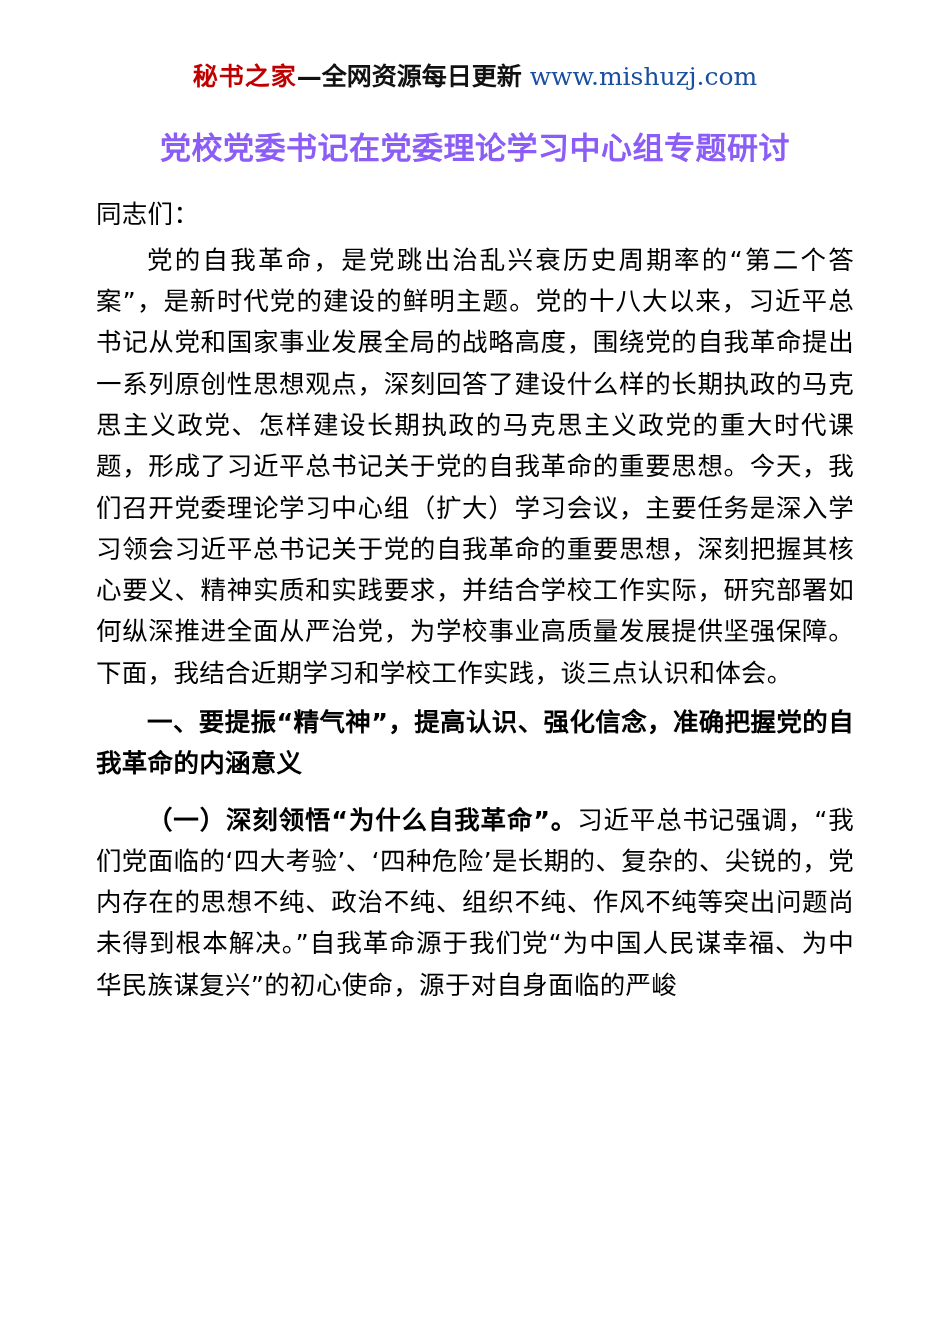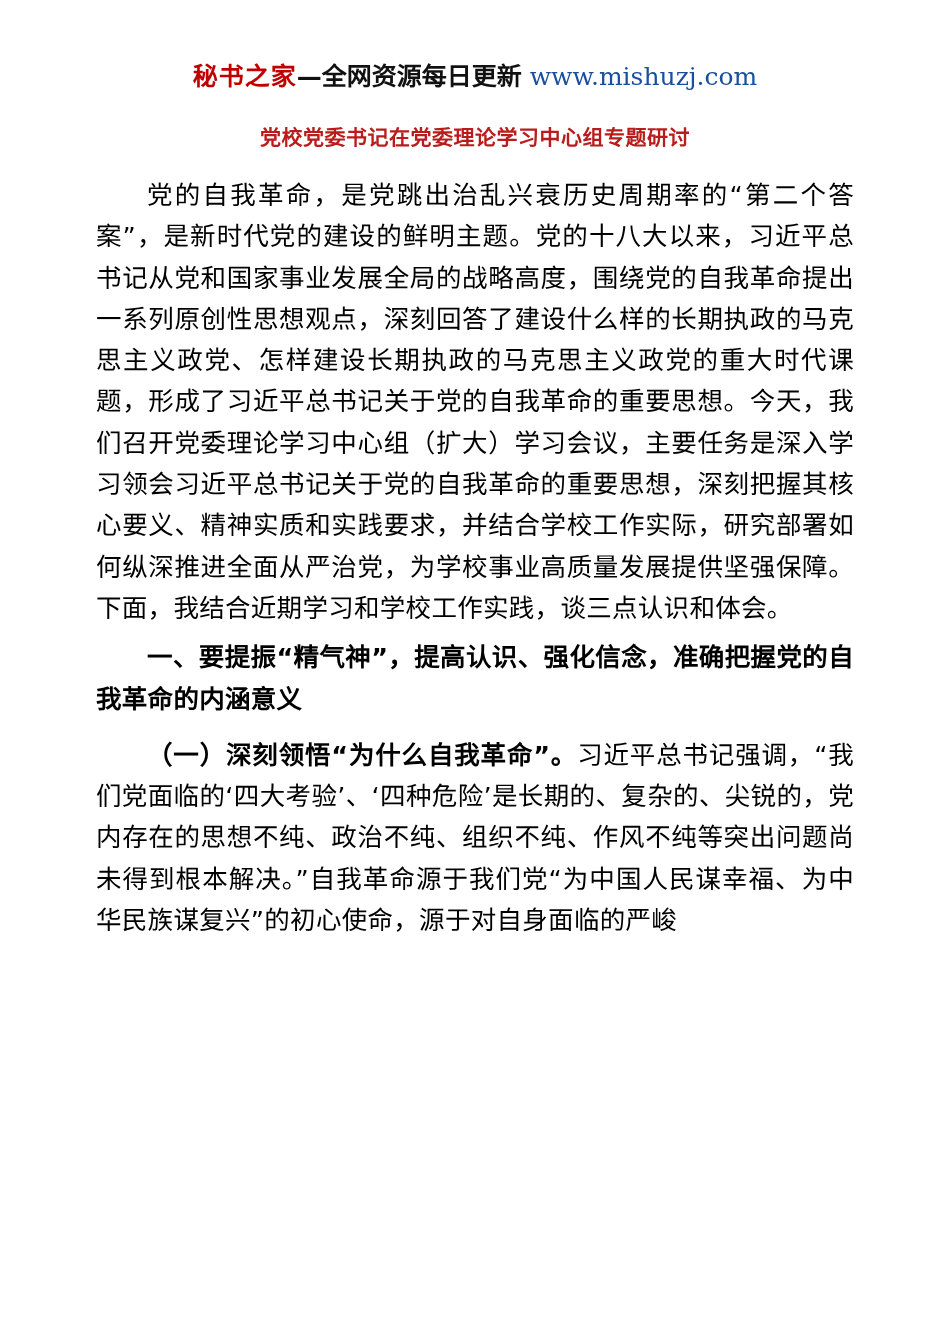--- a/index.html
+++ b/index.html
@@ -37,26 +37,26 @@
     color: #111111;
     font-weight: 700;
   }
   .watermark .url {
     color: #1a4fa0;
     font-weight: 400;
     font-family: "DejaVu Serif", "Liberation Serif", serif;
   }
   .doc-title {
     text-align: center;
-    font-size: 21px;
+    font-size: 31px;
     font-weight: 700;
     line-height: 1.95;
     letter-spacing: 0.5px;
     margin: 4px 0 16px 0;
-    color: #b91c1c;
+    color: #8b5cf6;
   }
   p.body {
     font-size: 25.5px;
     line-height: 1.62;
     letter-spacing: 0.3px;
     margin: 0 0 4px 0;
     text-align: justify;
     text-justify: inter-ideograph;
   }
   p.indent {
@@ -85,20 +85,21 @@
 <div class="page">
 
   <div class="watermark">
     <span class="brand">秘书之家</span><span class="tagline">—全网资源每日更新</span> <span class="url">www.mishuzj.com</span>
   </div>
 
   <div class="doc-title">
     <div>党校党委书记在党委理论学习中心组专题研讨</div>
   </div>
 
+  <p class="body salutation">同志们：</p>
 
   <p class="body indent">党的自我革命，是党跳出治乱兴衰历史周期率的“第二个答案”，是新时代党的建设的鲜明主题。党的十八大以来，习近平总书记从党和国家事业发展全局的战略高度，围绕党的自我革命提出一系列原创性思想观点，深刻回答了建设什么样的长期执政的马克思主义政党、怎样建设长期执政的马克思主义政党的重大时代课题，形成了习近平总书记关于党的自我革命的重要思想。今天，我们召开党委理论学习中心组（扩大）学习会议，主要任务是深入学习领会习近平总书记关于党的自我革命的重要思想，深刻把握其核心要义、精神实质和实践要求，并结合学校工作实际，研究部署如何纵深推进全面从严治党，为学校事业高质量发展提供坚强保障。下面，我结合近期学习和学校工作实践，谈三点认识和体会。</p>
 
   <p class="body heading">一、要提振“精气神”，提高认识、强化信念，准确把握党的自我革命的内涵意义</p>
 
 
   <p class="body sub-para"><span class="sub-label">（一）深刻领悟“为什么自我革命”。</span><span>习近平总书记强调，“我们党面临的‘四大考验’、‘四种危险’是长期的、复杂的、尖锐的，党内存在的思想不纯、政治不纯、组织不纯、作风不纯等突出问题尚未得到根本解决。”自我革命源于我们党“为中国人民谋幸福、为中华民族谋复兴”的初心使命，源于对自身面临的严峻</span></p>
 
 </div>
 

